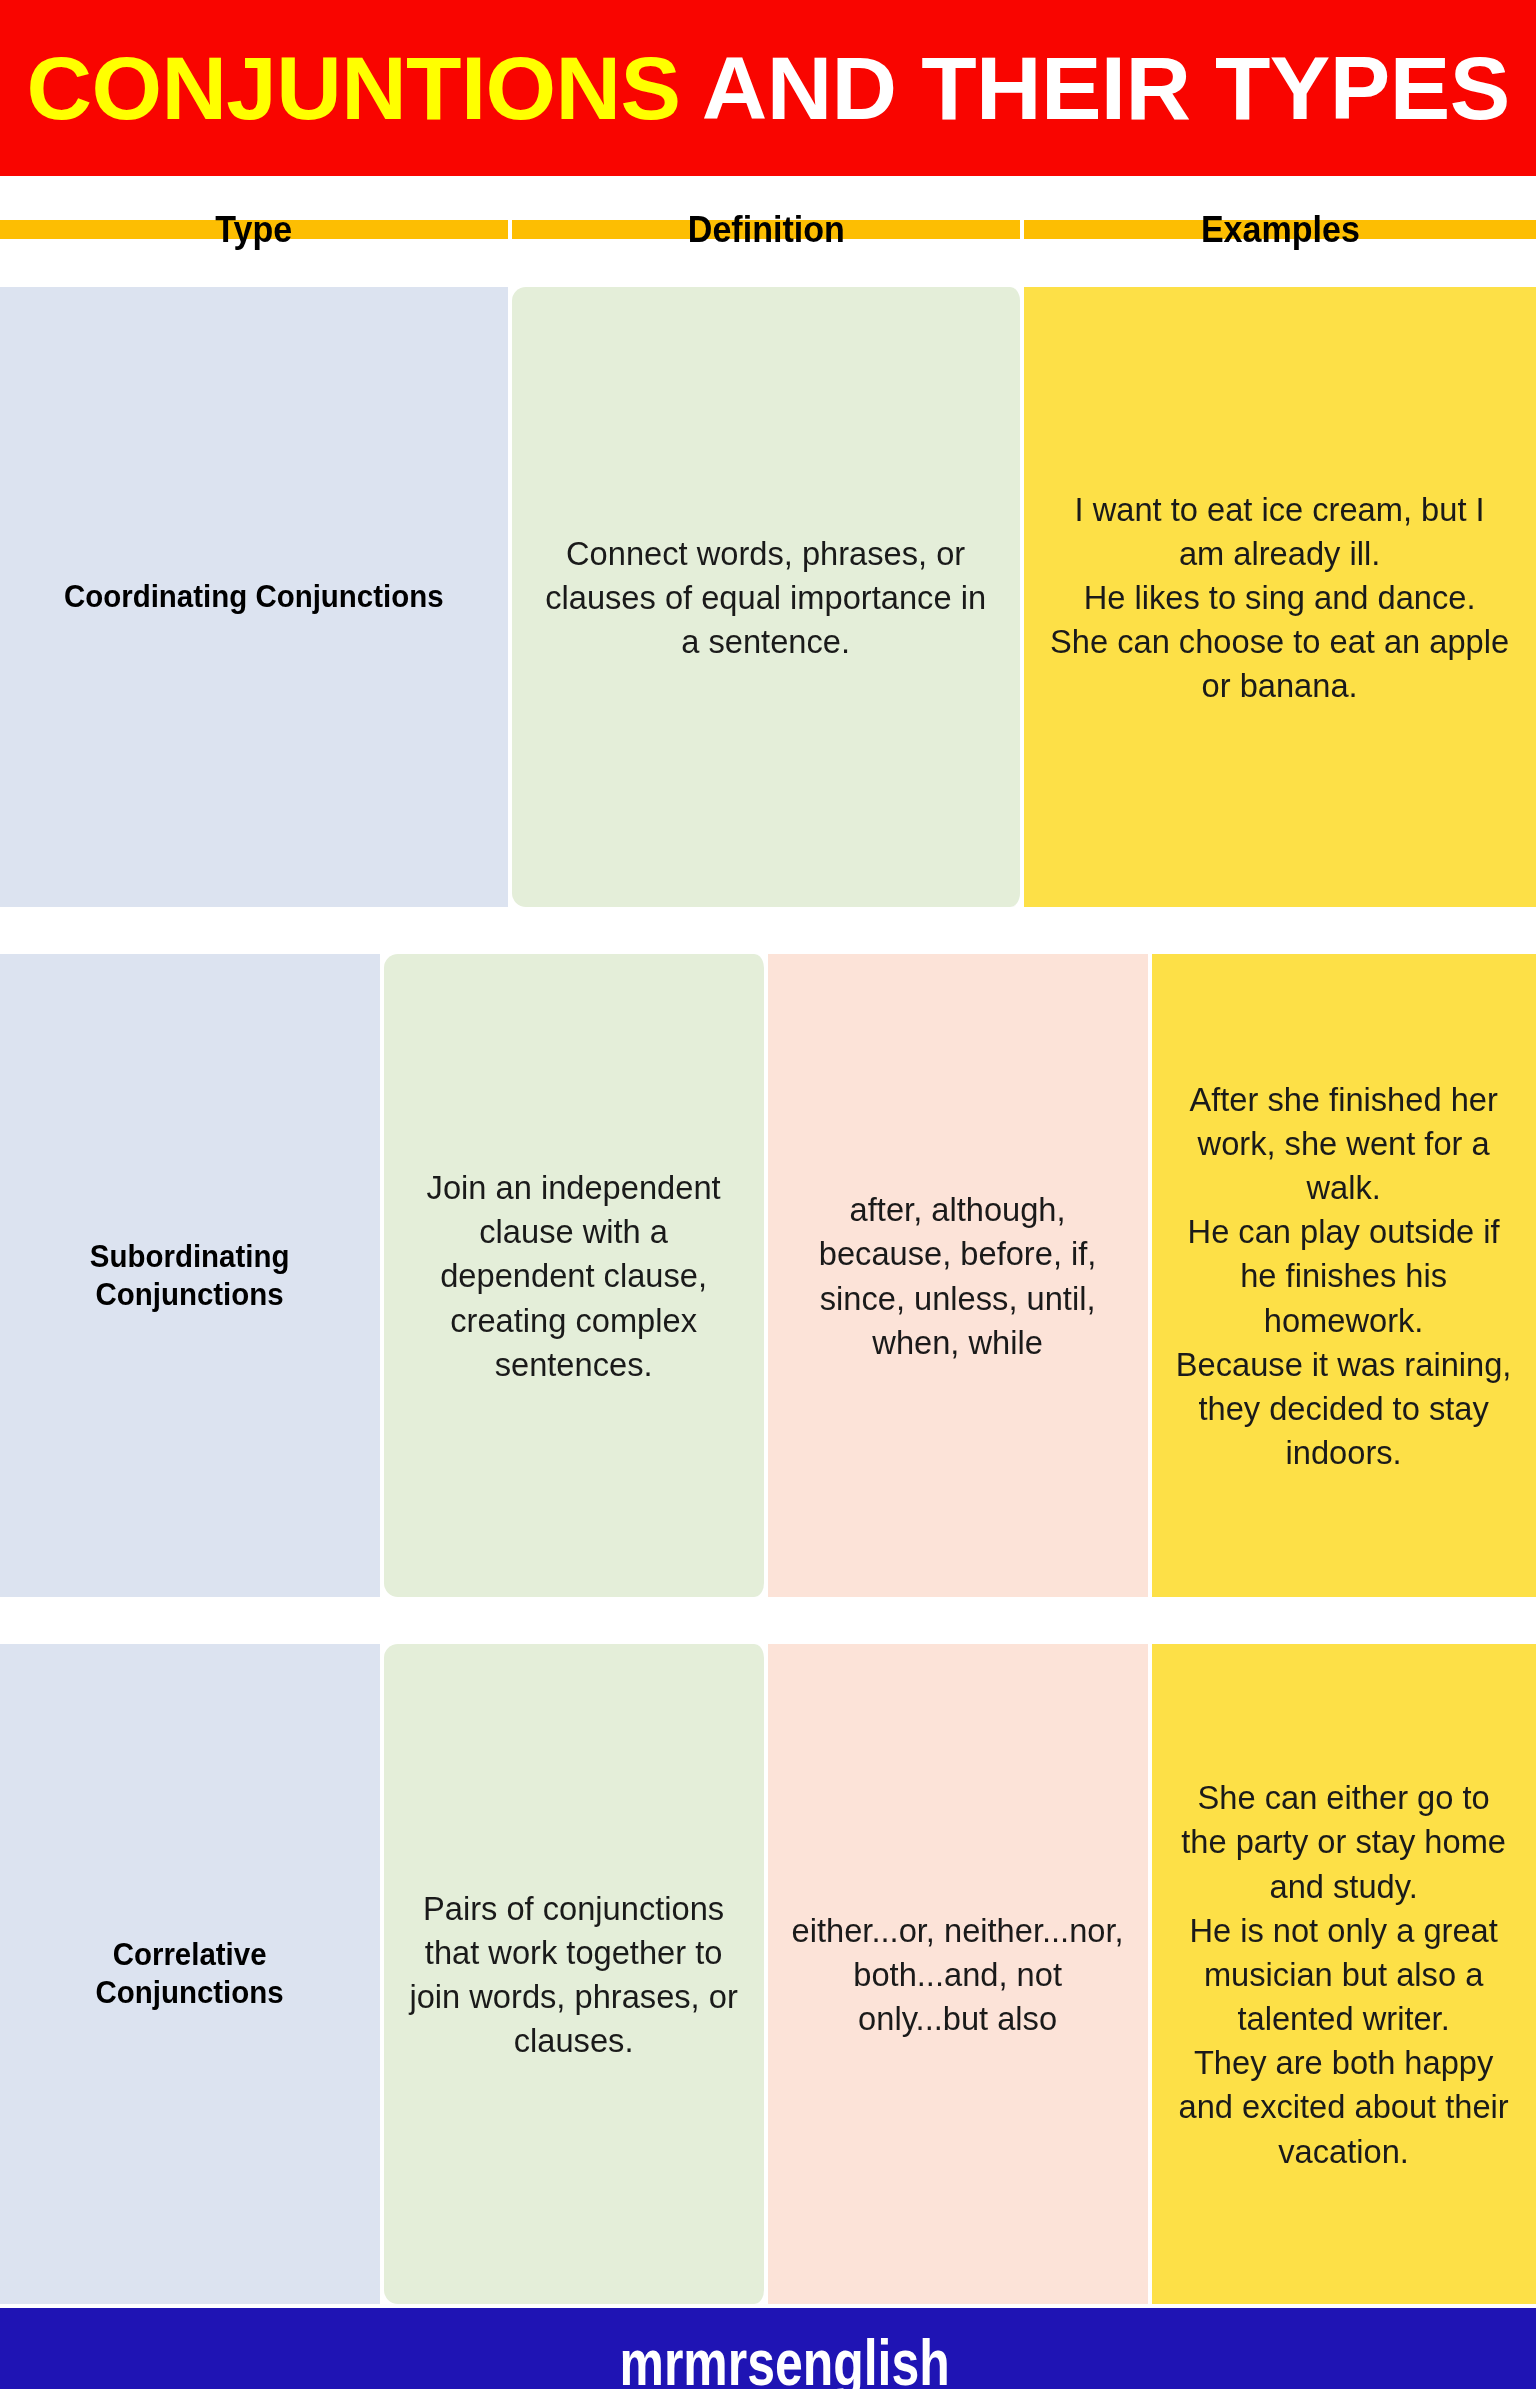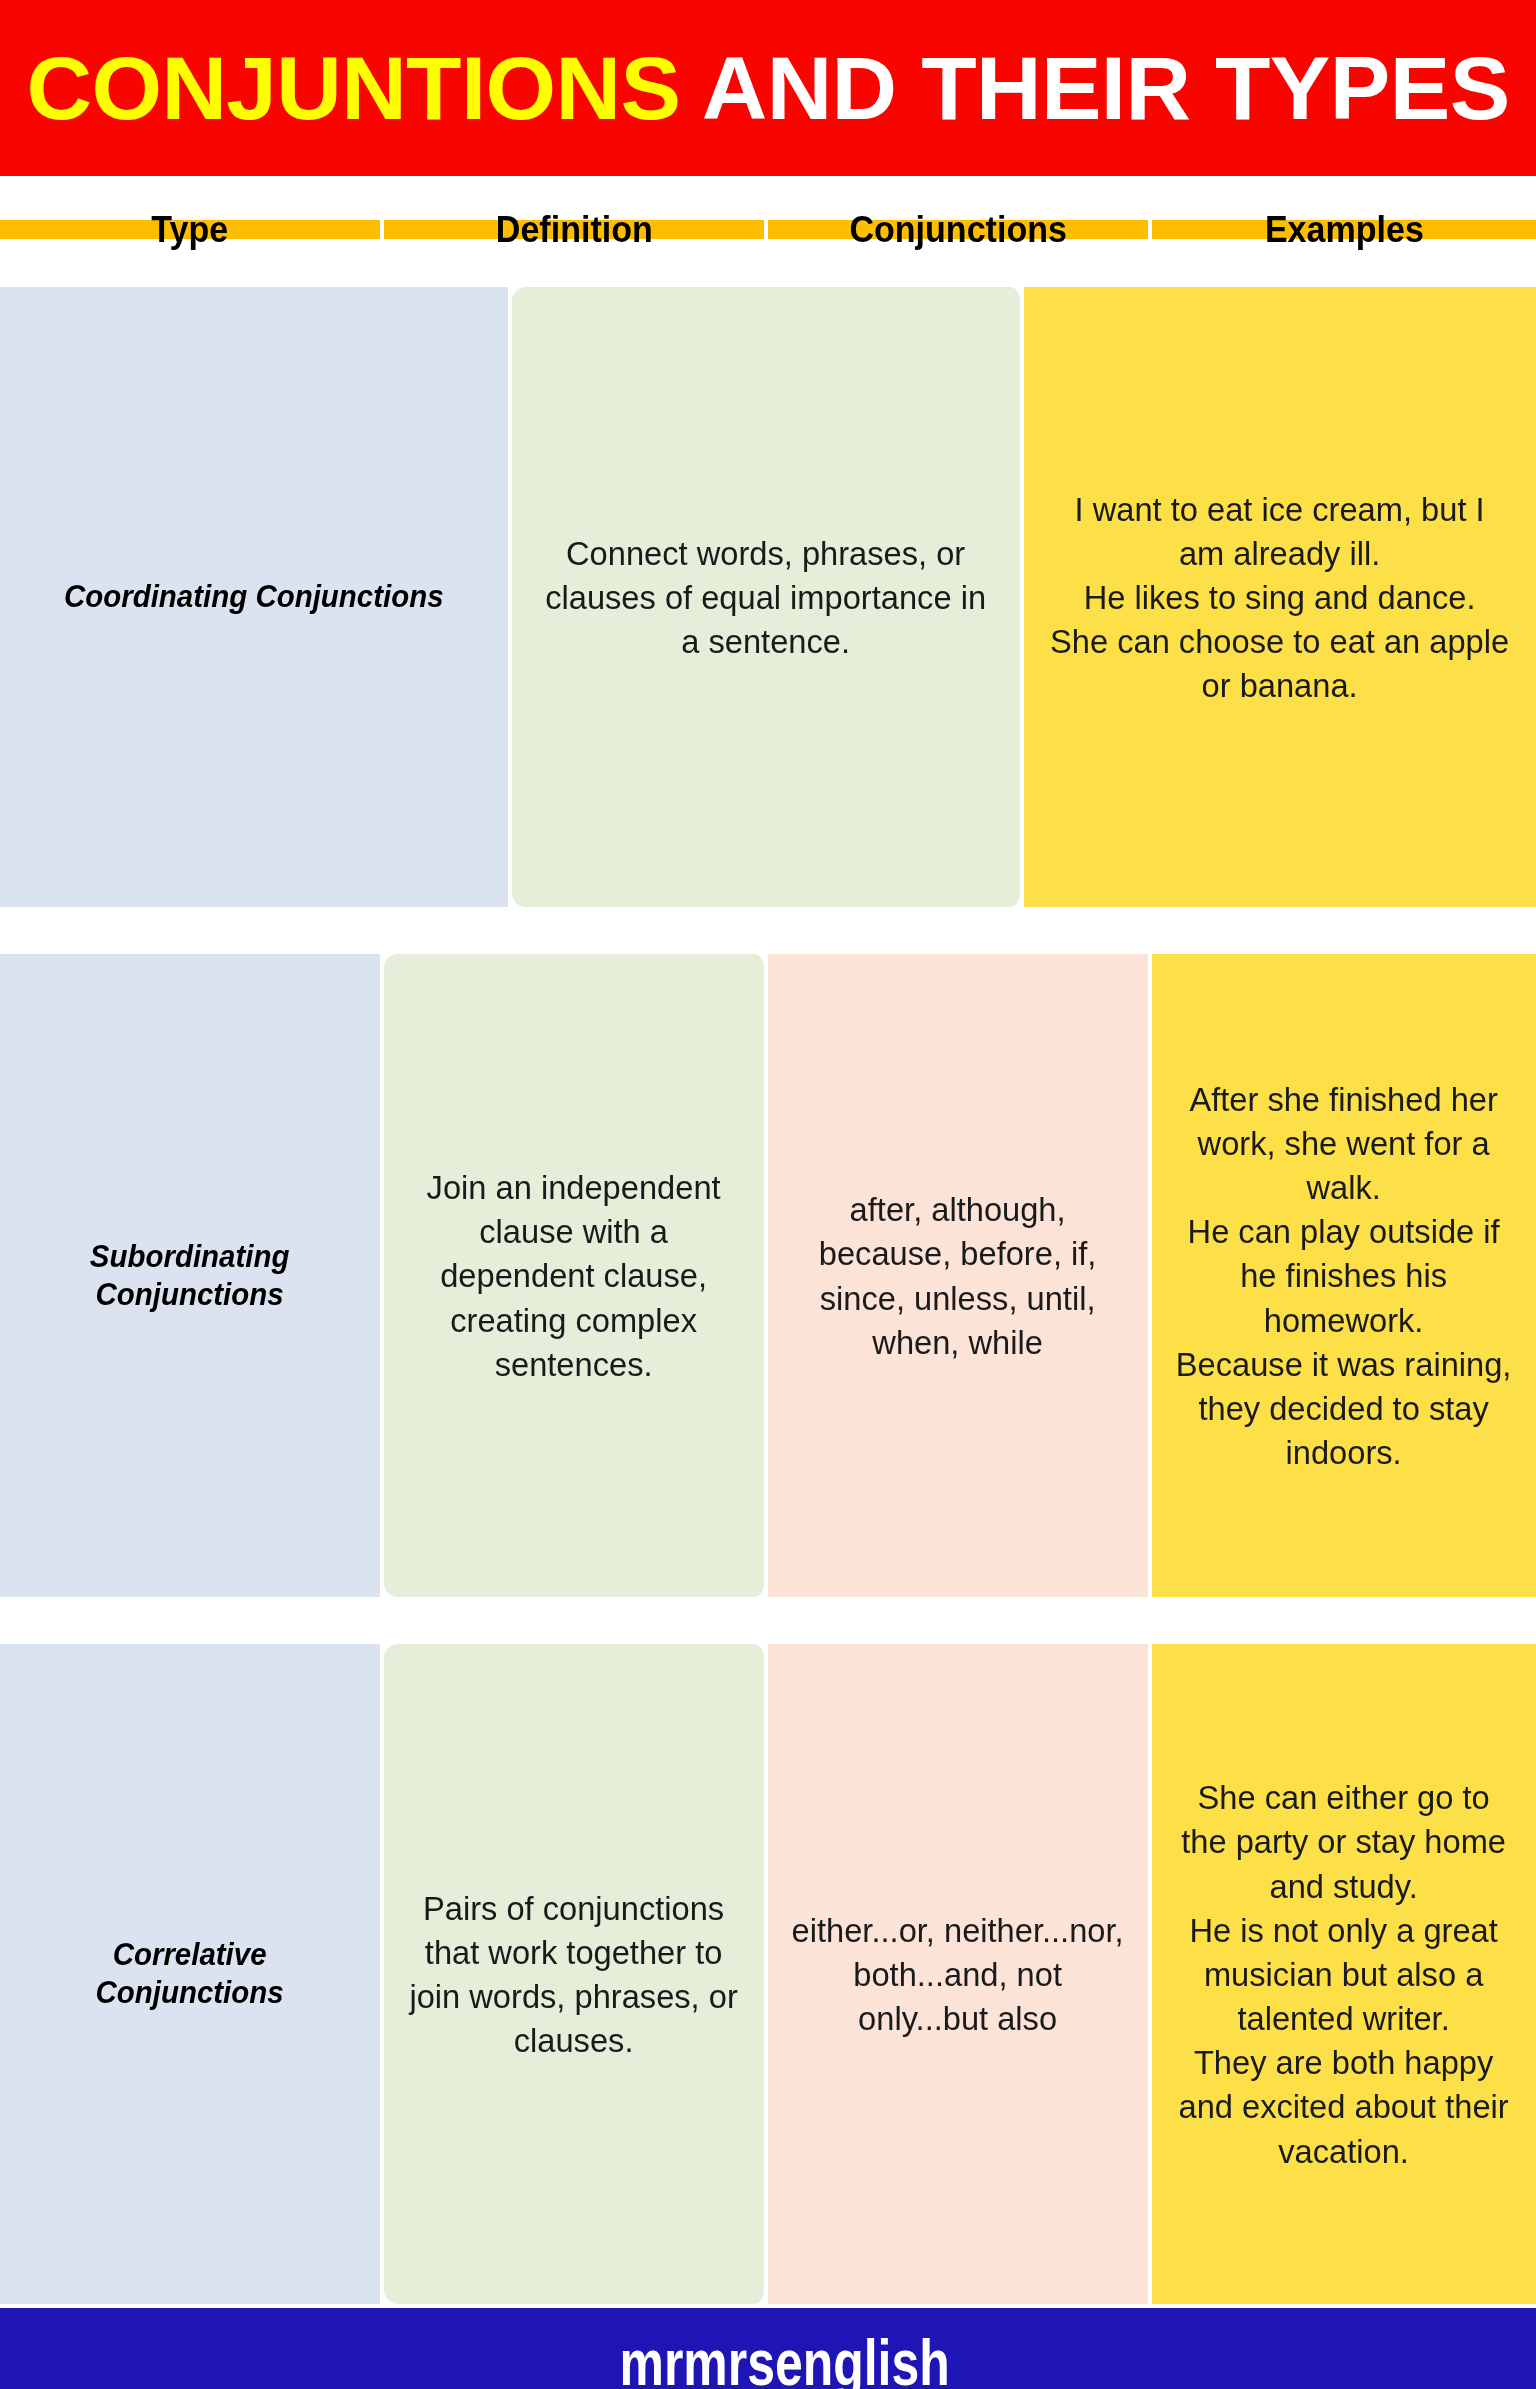--- a/index.html
+++ b/index.html
@@ -79,21 +79,21 @@
     color:#000000;
     line-height:1;
     transform:scaleX(0.92);
   }
 
   
   .row-body-1 { height:667px; }
   .row-body-2 { height:690px; }
   .row-body-3 { height:704px; }
 
-  .c-type { background:#dce3f0;font-style:italic; }
+  .c-type { background:#dce3f0; }
   .c-def  { background:#e4eed9;border-radius:14px; }
   .c-conj { background:#fce3d8; }
   .c-ex   { background:#fde047; }
 
   .type-text {
     font-size:31px;
     font-weight:bold;
     color:#000000;
     line-height:1.22;
     transform:scaleX(0.95);
@@ -146,23 +146,20 @@
   <div class="table">
 
     <div class="row row-head">
       <div class="cell">
         <span class="head-label">Type</span>
       </div>
       <div class="cell">
         <span class="head-label">Definition</span>
       </div>
       <div class="cell">
-        <span class="head-label">Conjunctions</span>
-      </div>
-      <div class="cell">
         <span class="head-label">Examples</span>
       </div>
     </div>
 
     <div class="row row-body-1">
       <div class="cell c-type">
         <span class="type-text">Coordinating Conjunctions</span>
       </div>
       <div class="cell c-def">
         <span class="body-text">Connect words, phrases, or clauses of equal importance in a sentence.</span>

